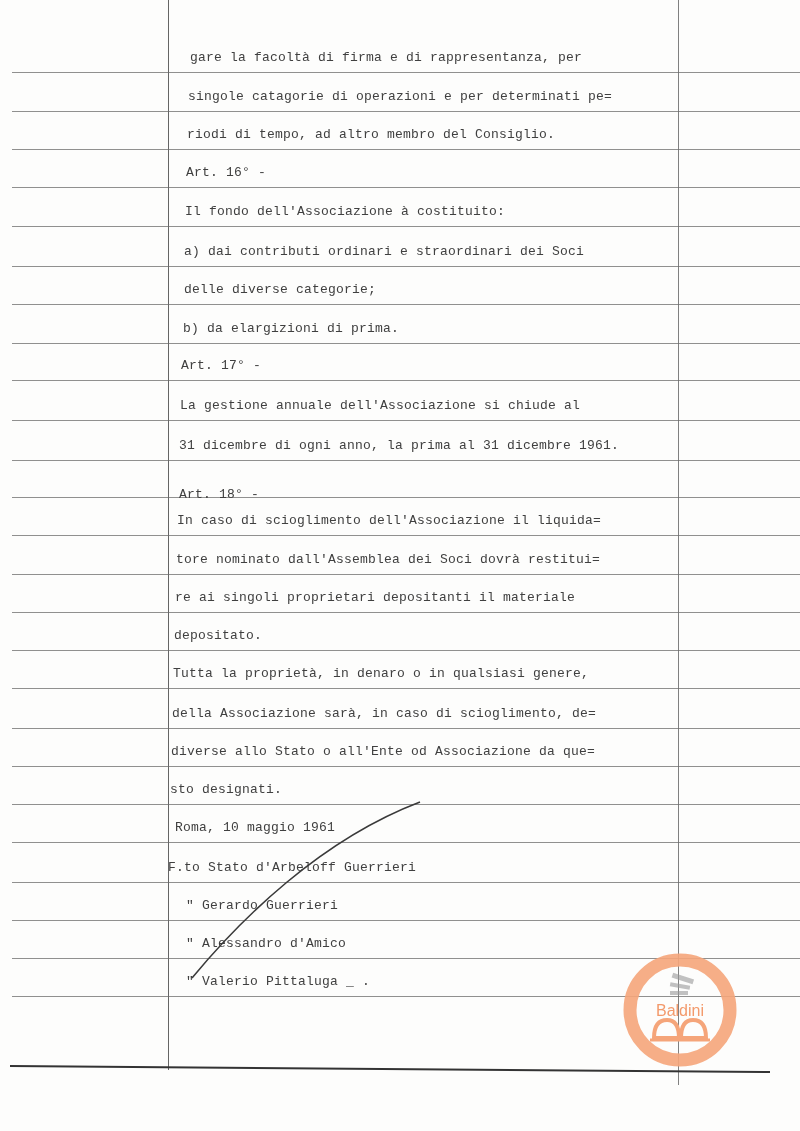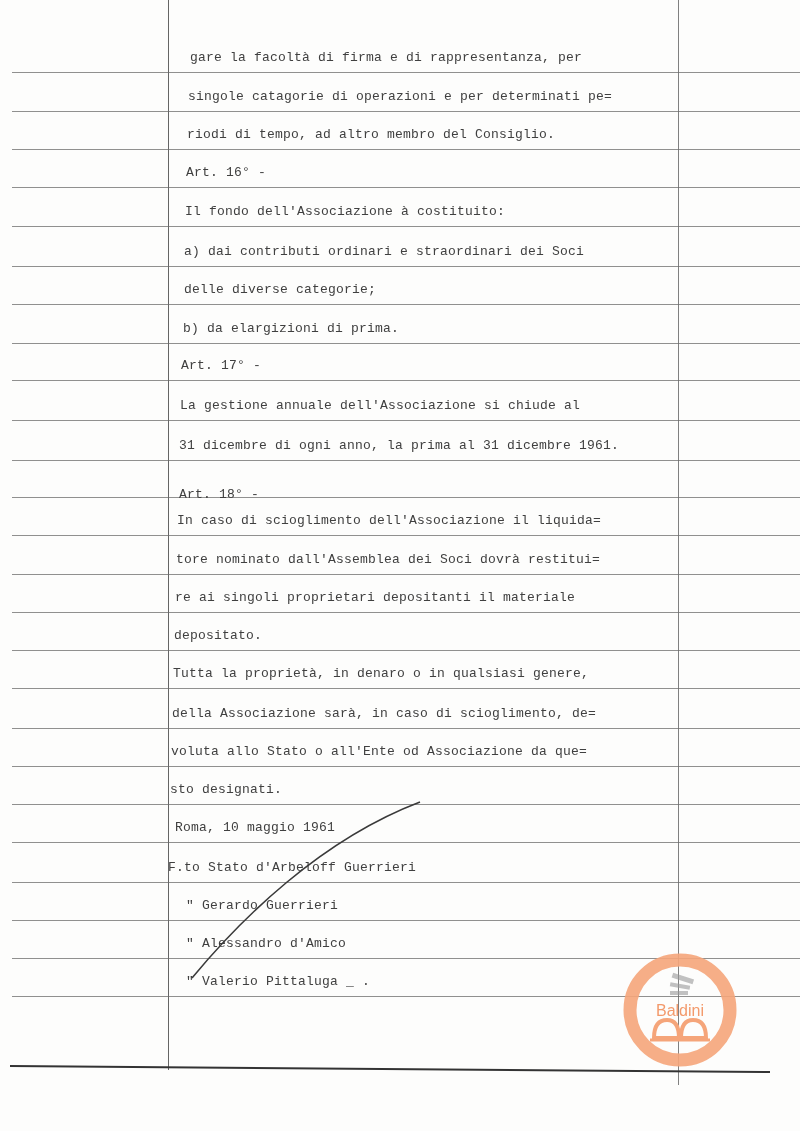--- a/index.html
+++ b/index.html
@@ -62,21 +62,21 @@
       <div class="line art" style="left: 181px; top: 358px;">Art. 17° -</div>
       <div class="line" style="left: 180px; top: 398px;">La gestione annuale dell'Associazione si chiude al</div>
       <div class="line" style="left: 179px; top: 438px;">31 dicembre di ogni anno, la prima al 31 dicembre 1961.</div>
       <div class="line art" style="left: 179px; top: 475px; margin-top: 12px;">Art. 18° -</div>
       <div class="line" style="left: 177px; top: 513px;">In caso di scioglimento dell'Associazione il liquida=</div>
       <div class="line" style="left: 176px; top: 552px;">tore nominato dall'Assemblea dei Soci dovrà restitui=</div>
       <div class="line" style="left: 175px; top: 590px;">re ai singoli proprietari depositanti il materiale</div>
       <div class="line" style="left: 174px; top: 628px;">depositato.</div>
       <div class="line" style="left: 173px; top: 666px;">Tutta la proprietà, in denaro o in qualsiasi genere,</div>
       <div class="line" style="left: 172px; top: 706px;">della Associazione sarà, in caso di scioglimento, de=</div>
-      <div class="line" style="left: 171px; top: 744px;">voluta allo Stato o all'Ente od Associazione da que=</div>
+      <div class="line" style="left: 171px; top: 744px;">diverse allo Stato o all'Ente od Associazione da que=</div>
       <div class="line" style="left: 170px; top: 782px;">sto designati.</div>
       <div class="line" style="left: 175px; top: 820px;">Roma, 10 maggio 1961</div>
       <div class="line" style="left: 168px; top: 860px;">F.to Stato d'Arbeloff Guerrieri</div>
       <div class="line" style="left: 186px; top: 898px;">"  Gerardo Guerrieri</div>
       <div class="line" style="left: 186px; top: 936px;">"  Alessandro d'Amico</div>
       <div class="line" style="left: 186px; top: 974px;">"  Valerio Pittaluga  _ .</div>
     </div>
 
   <svg class="stroke" viewBox="0 0 260 180">
     <path d="M22 178 C 70 120, 150 40, 250 2" stroke="#3a3a3a" stroke-width="1.6" fill="none"></path>

